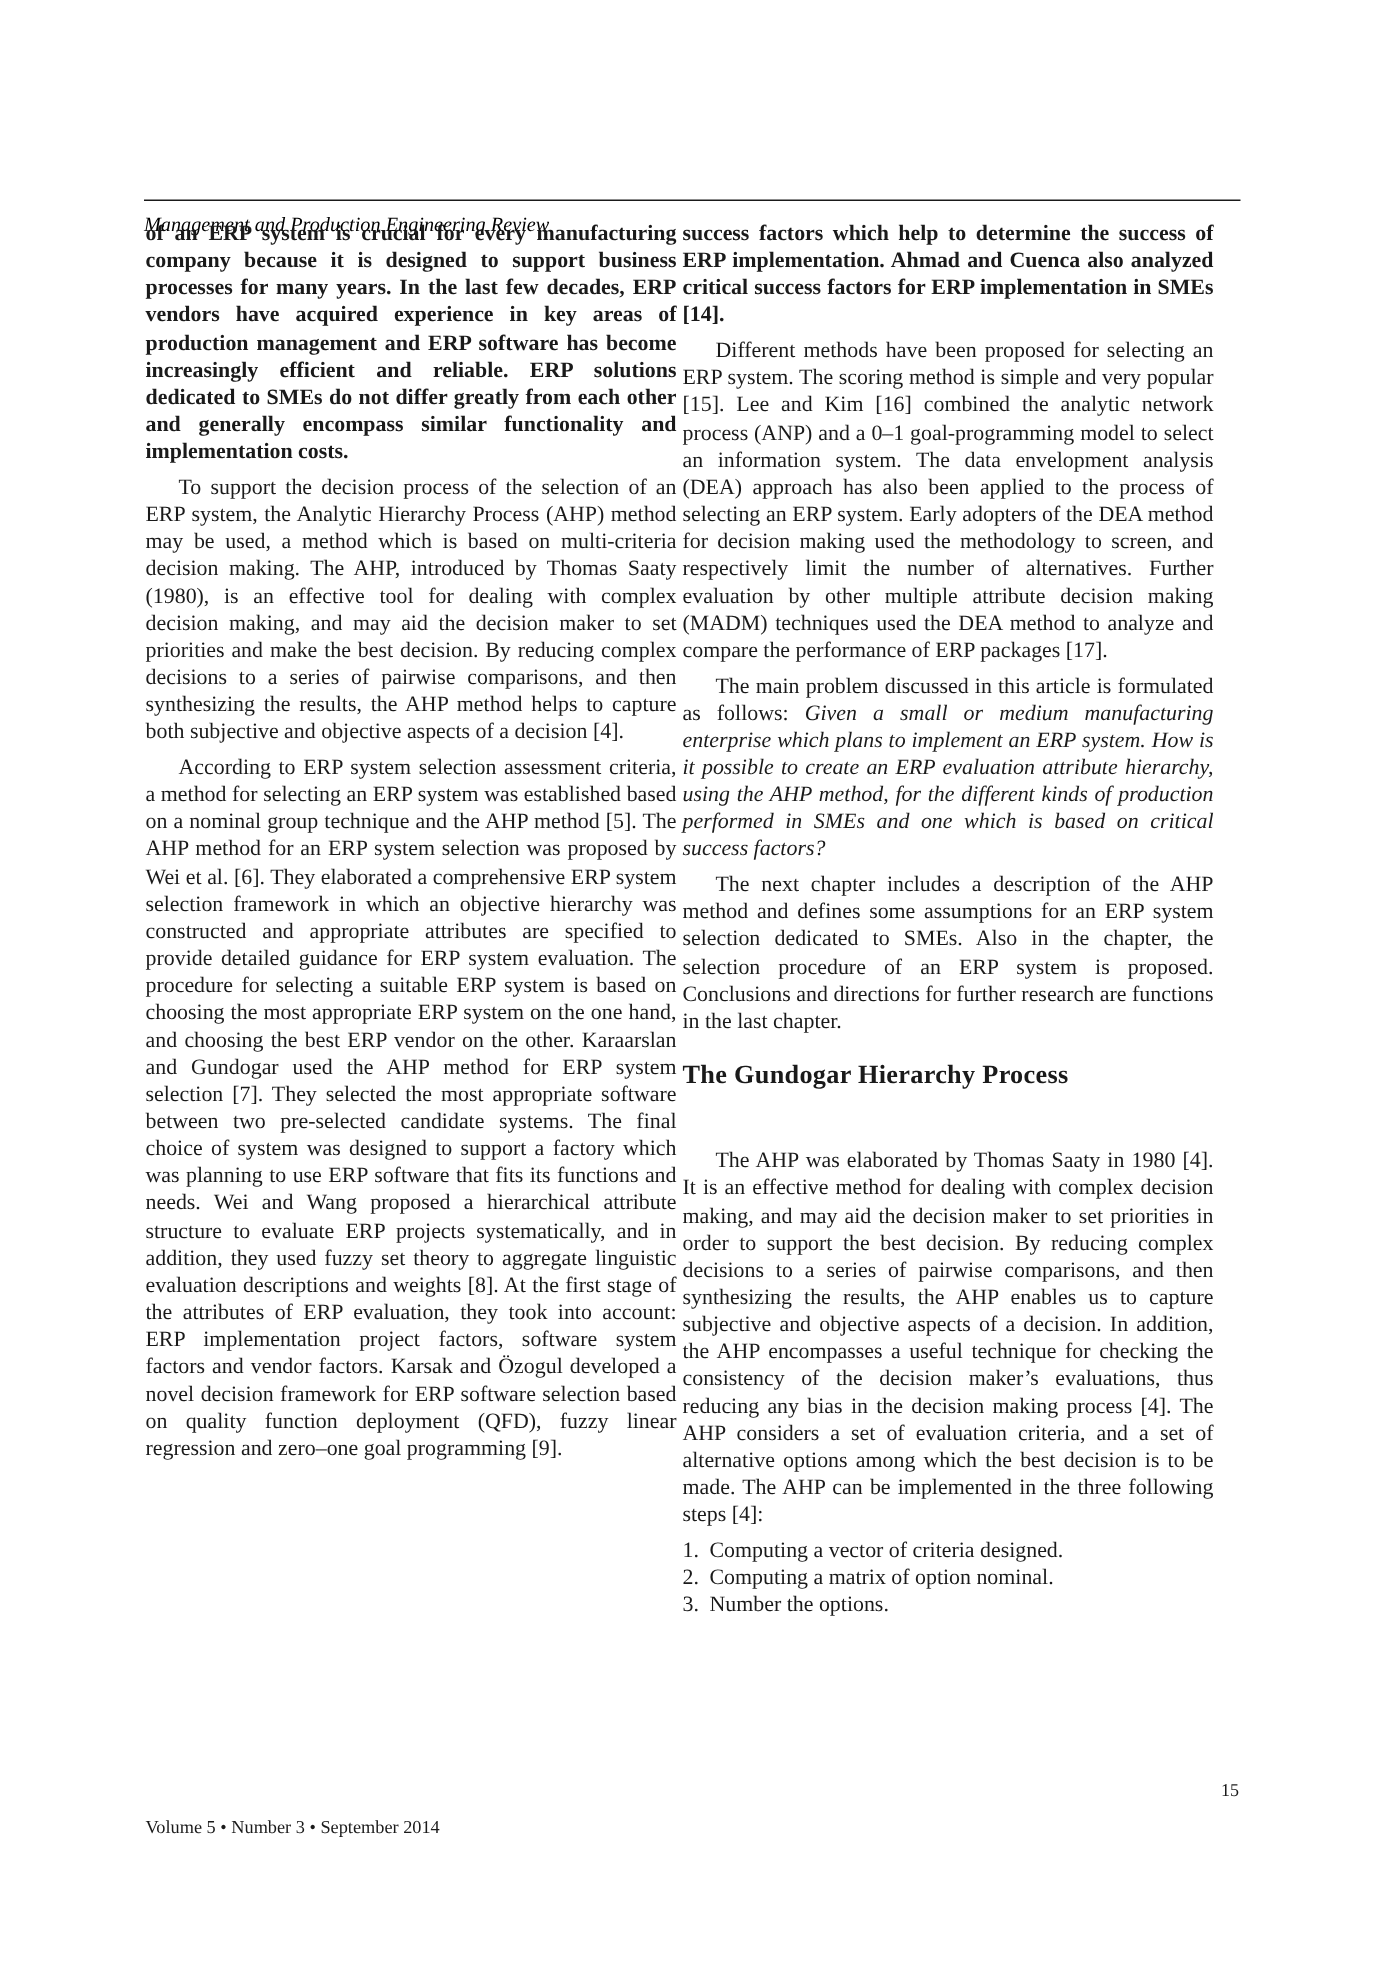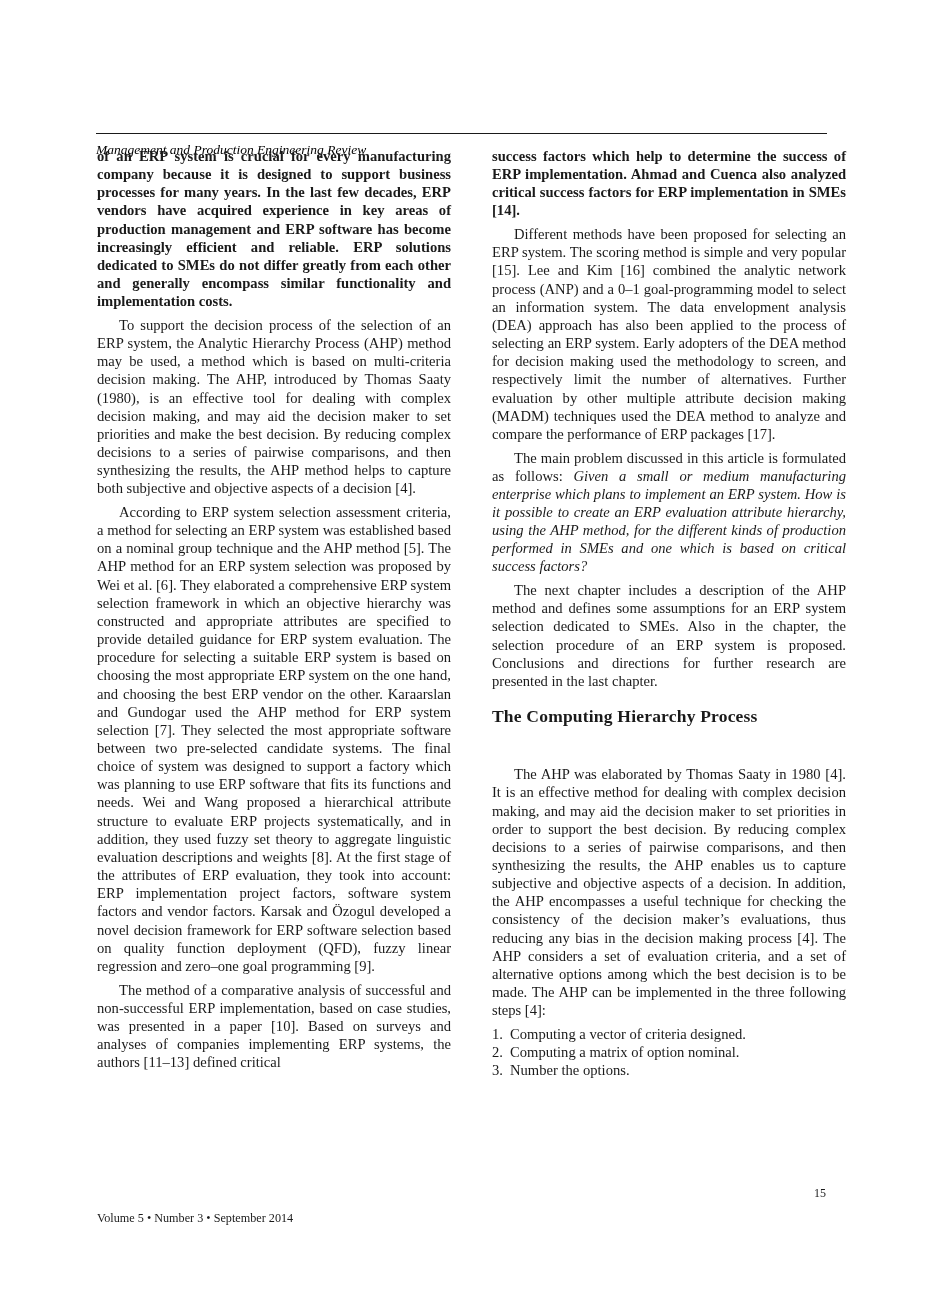--- a/index.html
+++ b/index.html
@@ -44,21 +44,21 @@
       position: absolute;
       top: 147px;
       width: 354px;
       font-family: "Liberation Serif", serif;
       font-size: 14.6px;
       line-height: 18.15px;
       text-align: justify;
       hyphens: none;
     }
     .col-left { left: 97px; }
-    .col-right { left: 492px; }
+    .col-right { left: 455px; }
     .column p {
       margin: 0 0 5.5px 0;
       text-indent: 0;
     }
     .column p.indent {
       text-indent: 22px;
     }
     .column p.noindent-first {
       text-indent: 0;
       font-weight: bold;
@@ -107,30 +107,29 @@
 
 <div class="page">
 
   <div class="running-head">Management and Production Engineering Review</div>
   <div class="head-rule"></div>
 
   <div class="column col-left">
     <p class="noindent-first">of an ERP system is crucial for every manufacturing company because it is designed to support business processes for many years. In the last few decades, ERP vendors have acquired experience in key areas of production management and ERP software has become increasingly efficient and reliable. ERP solutions dedicated to SMEs do not differ greatly from each other and generally encompass similar functionality and implementation costs.</p>
     <p class="indent">To support the decision process of the selection of an ERP system, the Analytic Hierarchy Process (AHP) method may be used, a method which is based on multi-criteria decision making. The AHP, introduced by Thomas Saaty (1980), is an effective tool for dealing with complex decision making, and may aid the decision maker to set priorities and make the best decision. By reducing complex decisions to a series of pairwise comparisons, and then synthesizing the results, the AHP method helps to capture both subjective and objective aspects of a decision [4].</p>
     <p class="indent">According to ERP system selection assessment criteria, a method for selecting an ERP system was established based on a nominal group technique and the AHP method [5]. The AHP method for an ERP system selection was proposed by Wei et al. [6]. They elaborated a comprehensive ERP system selection framework in which an objective hierarchy was constructed and appropriate attributes are specified to provide detailed guidance for ERP system evaluation. The procedure for selecting a suitable ERP system is based on choosing the most appropriate ERP system on the one hand, and choosing the best ERP vendor on the other. Karaarslan and Gundogar used the AHP method for ERP system selection [7]. They selected the most appropriate software between two pre-selected candidate systems. The final choice of system was designed to support a factory which was planning to use ERP software that fits its functions and needs. Wei and Wang proposed a hierarchical attribute structure to evaluate ERP projects systematically, and in addition, they used fuzzy set theory to aggregate linguistic evaluation descriptions and weights [8]. At the first stage of the attributes of ERP evaluation, they took into account: ERP implementation project factors, software system factors and vendor factors. Karsak and Özogul developed a novel decision framework for ERP software selection based on quality function deployment (QFD), fuzzy linear regression and zero–one goal programming [9].</p>
-    <p class="indent">The method of a comparative analysis of successful and non-successful ERP implementation, based on case studies, was presented in a paper [10]. Based on surveys and analyses of companies implementing ERP systems, the authors [11–13] defined critical</p>
   </div>
 
   <div class="column col-right">
     <p class="noindent-first">success factors which help to determine the success of ERP implementation. Ahmad and Cuenca also analyzed critical success factors for ERP implementation in SMEs [14].</p>
     <p class="indent">Different methods have been proposed for selecting an ERP system. The scoring method is simple and very popular [15]. Lee and Kim [16] combined the analytic network process (ANP) and a 0–1 goal-programming model to select an information system. The data envelopment analysis (DEA) approach has also been applied to the process of selecting an ERP system. Early adopters of the DEA method for decision making used the methodology to screen, and respectively limit the number of alternatives. Further evaluation by other multiple attribute decision making (MADM) techniques used the DEA method to analyze and compare the performance of ERP packages [17].</p>
     <p class="indent"><span>The main problem discussed in this article is formulated as follows: </span><em>Given a small or medium manufacturing enterprise which plans to implement an ERP system. How is it possible to create an ERP evaluation attribute hierarchy, using the AHP method, for the different kinds of production performed in SMEs and one which is based on critical success factors?</em></p>
-    <p class="indent">The next chapter includes a description of the AHP method and defines some assumptions for an ERP system selection dedicated to SMEs. Also in the chapter, the selection procedure of an ERP system is proposed. Conclusions and directions for further research are presented in the last chapter.</p>
+    <p class="indent">The next chapter includes a description of the AHP method and defines some assumptions for an ERP system selection dedicated to SMEs. Also in the chapter, the selection procedure of an ERP system is proposed. Conclusions and directions for further research are functions in the last chapter.</p>
 
-    <h2 class="section-heading">The Computing Hierarchy Process</h2>
+    <h2 class="section-heading">The Gundogar Hierarchy Process</h2>
 
     <p class="indent">The AHP was elaborated by Thomas Saaty in 1980 [4]. It is an effective method for dealing with complex decision making, and may aid the decision maker to set priorities in order to support the best decision. By reducing complex decisions to a series of pairwise comparisons, and then synthesizing the results, the AHP enables us to capture subjective and objective aspects of a decision. In addition, the AHP encompasses a useful technique for checking the consistency of the decision maker’s evaluations, thus reducing any bias in the decision making process [4]. The AHP considers a set of evaluation criteria, and a set of alternative options among which the best decision is to be made. The AHP can be implemented in the three following steps [4]:</p>
 
     <ol class="steps">
       <li>
         <span class="num">1.</span>
         <span>Computing a vector of criteria designed.</span>
       </li>
       <li>
         <span class="num">2.</span>

